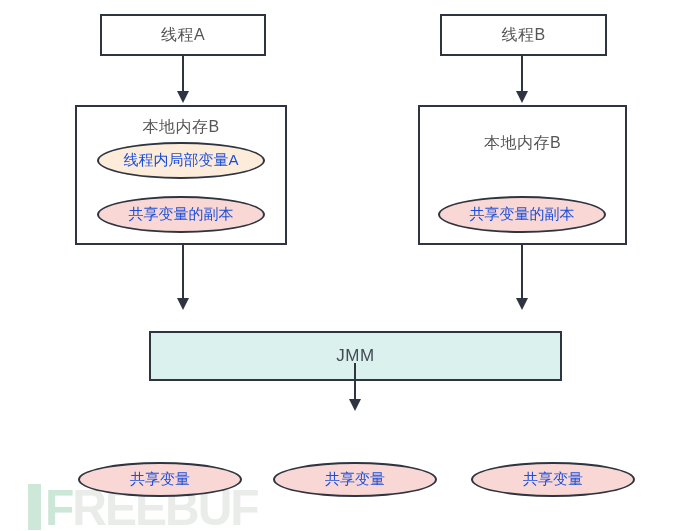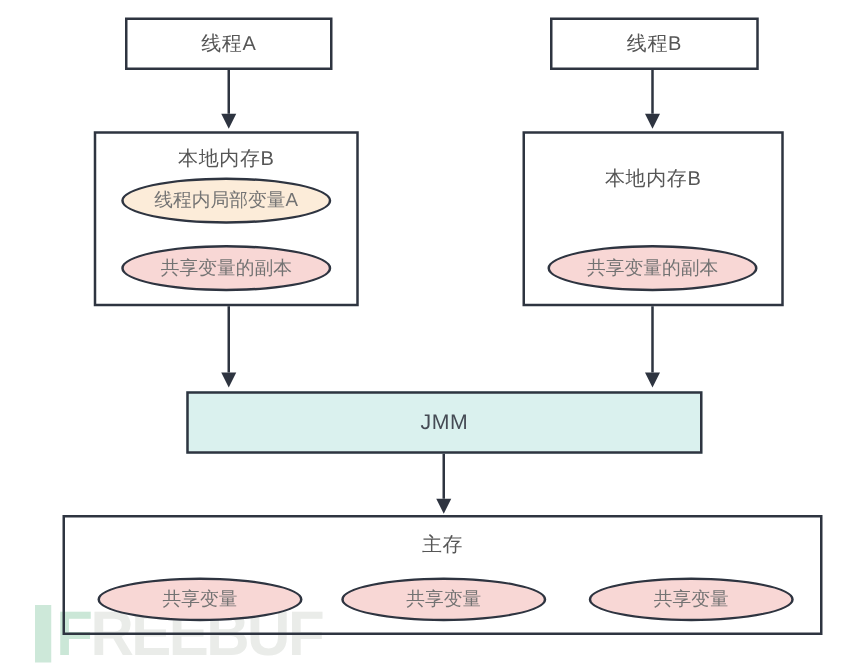--- a/index.html
+++ b/index.html
@@ -33,21 +33,21 @@
   }
   .ellipse {
     position: absolute;
     box-sizing: border-box;
     border: 2.5px solid #2e3440;
     border-radius: 50%;
     display: flex;
     align-items: center;
     justify-content: center;
     font-size: 15px;
-    color: #737373;
+    color: #1d4ed8;
     z-index: 3;
     white-space: nowrap;
   }
   .fill-peach { background: #fcecd9; }
   .fill-pink  { background: #f8d7d5; }
   .fill-cyan  { background: #daf1ee; }
   .fill-none  { background: transparent; }
   .arrow-line {
     position: absolute;
     width: 2px;
@@ -143,32 +143,29 @@
   <div>
     <div class="arrow-line" style="left:182px; top:245px; height:53px;"></div>
     <div class="arrow-head" style="left:177px; top:298px;"></div>
   </div>
 
   <div>
     <div class="arrow-line" style="left:521px; top:245px; height:53px;"></div>
     <div class="arrow-head" style="left:516px; top:298px;"></div>
   </div>
 
-  <div class="node-box fill-cyan center-flex" style="left:149px; top:313px; width:413px; height:50px;">
+  <div class="node-box fill-cyan center-flex" style="left:149px; top:331px; width:413px; height:50px;">
     <span class="node-label" style="font-size:17px; color:#454b54;">JMM</span>
   </div>
 
   <div>
     <div class="arrow-line" style="left:354px; top:363px; height:36px;"></div>
     <div class="arrow-head" style="left:349px; top:399px;"></div>
   </div>
 
-  <div class="node-box fill-none" style="left:50px; top:412px; width:608px; height:96px;">
-    <div class="node-label" style="margin-top:12px;">主存</div>
-  </div>
   <div class="ellipse fill-pink" style="left:78px; top:462px; width:164px; height:35px;">
     <span>共享变量</span>
   </div>
   <div class="ellipse fill-pink" style="left:273px; top:462px; width:164px; height:35px;">
     <span>共享变量</span>
   </div>
   <div class="ellipse fill-pink" style="left:471px; top:462px; width:164px; height:35px;">
     <span>共享变量</span>
   </div>
 

